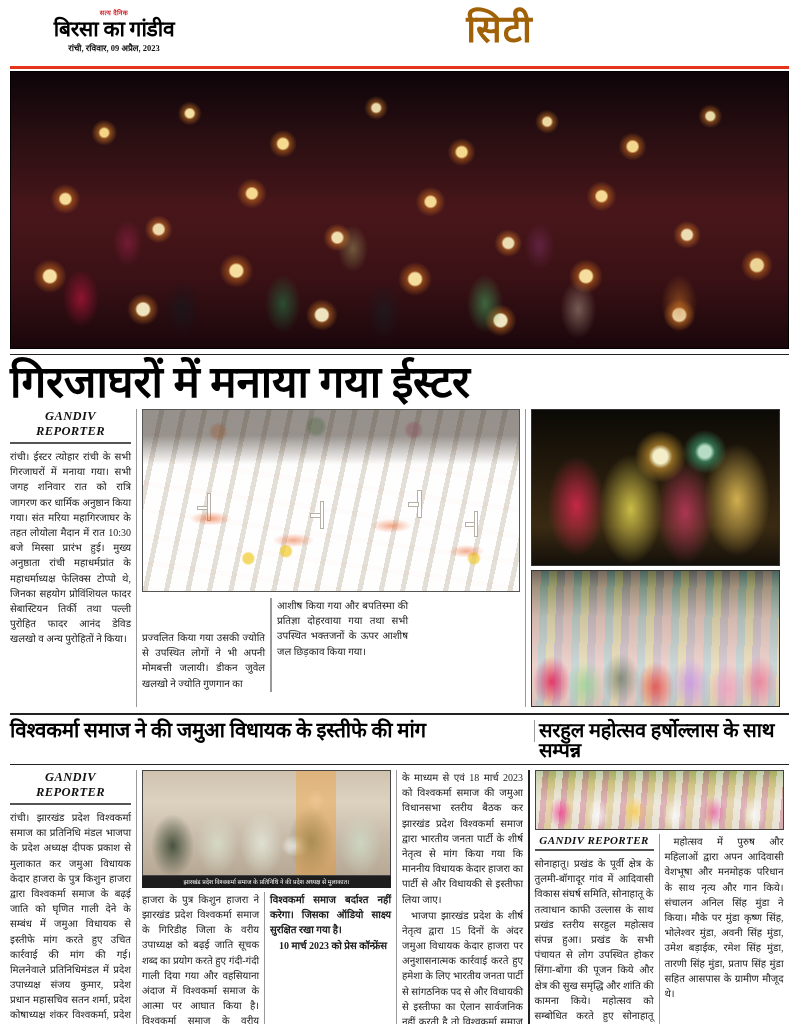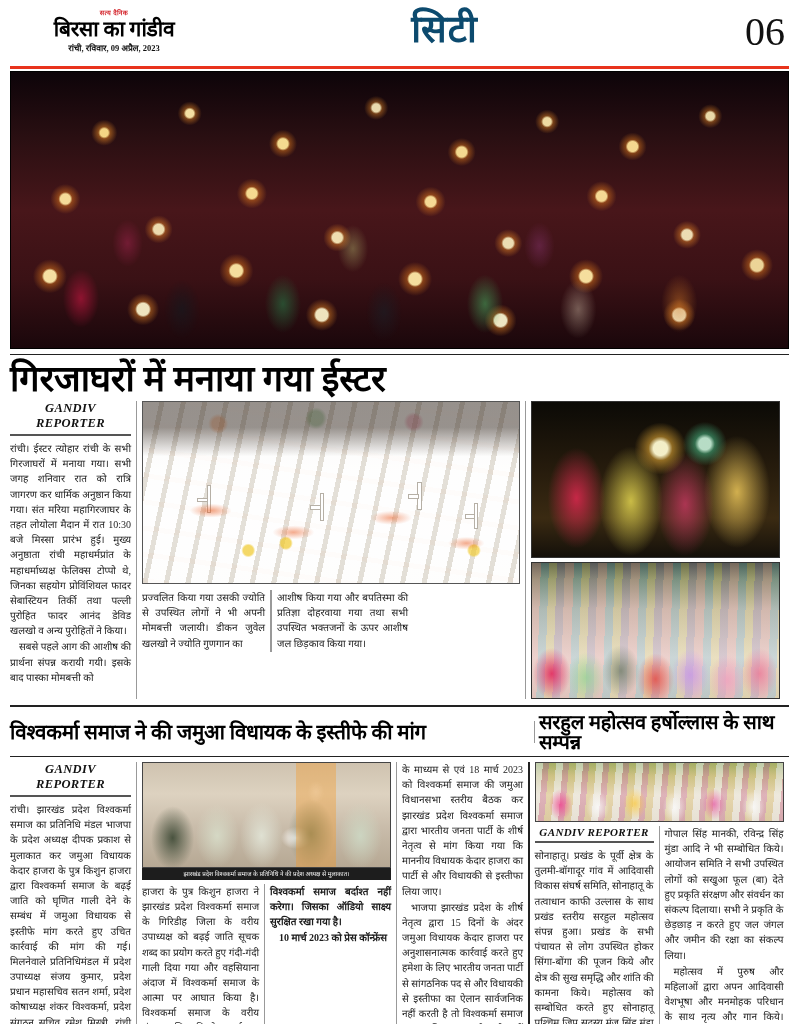--- a/index.html
+++ b/index.html
@@ -10,21 +10,21 @@
     color:#111;
   }
   .page{position:relative;width:799px;height:1024px;background:#fff;box-sizing:border-box;}
 
   
   .masthead{position:relative;height:66px;display:flex;align-items:flex-start;padding:6px 14px 4px 14px;box-sizing:border-box;}
   .logo-block{width:200px;text-align:center;padding-top:4px;}
   .logo-kicker{font-size:6.5px;font-weight:700;color:#d21f26;letter-spacing:.4px;line-height:1;margin-bottom:1px;font-family:"Liberation Sans",sans-serif;}
   .logo-name{font-size:21px;font-weight:700;line-height:1.05;letter-spacing:-.3px;color:#000;}
   .logo-date{font-size:8.5px;font-weight:700;margin-top:2px;color:#111;}
-  .section-title{flex:1;text-align:center;font-size:38px;font-weight:700;line-height:1;letter-spacing:1px;color:#0c4a6e;padding-top:4px;}
+  .section-title{flex:1;text-align:center;font-size:38px;font-weight:700;line-height:1;letter-spacing:1px;color:#a16207;padding-top:4px;}
   .page-num{width:110px;text-align:right;font-size:40px;font-weight:400;line-height:1;color:#111;padding-top:6px;font-family:"Liberation Serif",serif;}
 
   .rule-red{height:3px;background:#e8331c;margin:0 10px;}
   .rule-thin{height:1px;background:#222;margin:4px 10px;}
   .rule-med{height:2px;background:#222;margin:5px 10px;}
 
   
   .photo{position:relative;overflow:hidden;background:#1a1014;}
 
   
@@ -156,21 +156,21 @@
       radial-gradient(ellipse 16px 22px at 40% 70%, rgba(250,200,60,.75), transparent 72%),
       radial-gradient(ellipse 16px 22px at 56% 77%, rgba(250,250,250,.85), transparent 72%),
       radial-gradient(ellipse 16px 22px at 72% 71%, rgba(230,80,160,.7), transparent 72%),
       radial-gradient(ellipse 16px 22px at 88% 76%, rgba(250,250,250,.85), transparent 72%),
       repeating-linear-gradient(95deg, rgba(255,255,255,.5) 0 7px, rgba(225,120,180,.35) 7px 13px, rgba(250,220,140,.3) 13px 20px),
       linear-gradient(180deg,#7e9a52 0%, #b9b57e 22%, #ddd3bc 55%, #cfc2a9 100%);
   }
 
   
   .headline{font-weight:700;color:#000;line-height:1;letter-spacing:-.2px;}
-  .h-main{font-size:36px;}
+  .h-main{font-size:44px;}
   .h-mid{font-size:20.5px;}
   .h-right{font-size:20px;}
 
   .reporter{
     font-family:"Liberation Serif","DejaVu Serif",serif;
     font-style:italic;font-weight:700;font-size:12.5px;letter-spacing:.4px;
     text-align:center;color:#111;
   }
   .reporter-rule{height:2px;background:#555;margin:3px 0 5px 0;}
 
@@ -194,21 +194,20 @@
 
 <div class="page">
 
   <div class="masthead">
     <div class="logo-block">
       <div class="logo-kicker">सत्य दैनिक</div>
       <div class="logo-name">बिरसा का गांडीव</div>
       <div class="logo-date">रांची, रविवार, 09 अप्रैल, 2023</div>
     </div>
     <div class="section-title">सिटी</div>
-    <div class="page-num">06</div>
   </div>
 
   <div class="rule-red"></div>
 
   <div style="padding:2px 10px 0 10px;">
     <div class="photo crowd-candles" style="width:100%;height:278px;border:1px solid #000;box-sizing:border-box;"></div>
   </div>
 
   <div class="rule-thin" style="margin-top:5px;"></div>
 
@@ -216,61 +215,60 @@
     <div class="headline h-main" style="padding:2px 0 4px 0;">गिरजाघरों में मनाया गया ईस्टर</div>
   </div>
 
   <div style="display:flex;padding:0 10px;gap:0;align-items:stretch;">
 
     <div class="col" style="width:126px;padding-right:5px;">
       <div class="reporter">GANDIV REPORTER</div>
       <div class="reporter-rule"></div>
       <div class="body-txt">
         <p>रांची। ईस्टर त्योहार रांची के सभी गिरजाघरों में मनाया गया। सभी जगह शनिवार रात को रात्रि जागरण कर धार्मिक अनुष्ठान किया गया। संत मरिया महागिरजाघर के तहत लोयोला मैदान में रात 10:30 बजे मिस्सा प्रारंभ हुई। मुख्य अनुष्ठाता रांची महाधर्मप्रांत के महाधर्माध्यक्ष फेलिक्स टोप्पो थे, जिनका सहयोग प्रोविंशियल फादर सेबास्टियन तिर्की तथा पल्ली पुरोहित फादर आनंद डेविड खलखो व अन्य पुरोहितों ने किया।</p>
-        <p class="ind">सबसे पहले आग की आशीष की प्रार्थना संपन्न करायी गयी। इसके बाद पास्का मोमबत्ती को</p>
       </div>
     </div>
 
     <div class="vline"></div>
 
     <div class="col" style="width:388px;padding:0 5px;">
       <div class="photo cemetery" style="width:100%;height:183px;border:1px solid #555;box-sizing:border-box;position:relative;">
         <div class="cross" style="left:17%;top:46%;width:2.5px;height:26px;"></div>
         <div class="cross" style="left:14.4%;top:53%;width:9px;height:2.5px;"></div>
         <div class="cross" style="left:47%;top:50%;width:2.5px;height:26px;"></div>
         <div class="cross" style="left:44.4%;top:57%;width:9px;height:2.5px;"></div>
         <div class="cross" style="left:73%;top:44%;width:2.5px;height:26px;"></div>
         <div class="cross" style="left:70.4%;top:51%;width:9px;height:2.5px;"></div>
         <div class="cross" style="left:88%;top:56%;width:2.5px;height:24px;"></div>
         <div class="cross" style="left:85.6%;top:62%;width:8.5px;height:2.5px;"></div>
       </div>
 
       <div style="display:flex;gap:0;margin-top:6px;">
-        <div class="body-txt" style="width:123px;padding-right:5px;">
+        <div class="body-txt" style="width:123px;padding-right:5px;margin-top:32px;">
           <p>प्रज्वलित किया गया उसकी ज्योति से उपस्थित लोगों ने भी अपनी मोमबत्ती जलायी। डीकन जुवेल खलखो ने ज्योति गुणगान का</p>
         </div>
         <div class="vline"></div>
         <div class="vline"></div>
         <div class="body-txt" style="width:131px;padding-left:5px;">
           <p>आशीष किया गया और बपतिस्मा की प्रतिज्ञा दोहरवाया गया तथा सभी उपस्थित भक्तजनों के ऊपर आशीष जल छिड़काव किया गया।</p>
         </div>
       </div>
     </div>
 
     <div class="vline"></div>
 
     <div class="col" style="width:254px;padding-left:5px;">
       <div class="photo mass" style="width:100%;height:157px;border:1px solid #333;box-sizing:border-box;"></div>
       <div class="photo congregation" style="width:100%;height:137px;margin-top:4px;border:1px solid #333;box-sizing:border-box;"></div>
     </div>
   </div>
 
   <div class="rule-med" style="margin-top:6px;"></div>
 
-  <div style="display:flex;padding:0 10px;align-items:center;">
+  <div style="display:flex;padding:0 10px;align-items:flex-start;">
     <div style="width:520px;">
       <div class="headline h-mid">विश्वकर्मा समाज ने की जमुआ विधायक के इस्तीफे की मांग</div>
     </div>
     <div class="vline" style="height:22px;margin:0 4px;"></div>
     <div style="flex:1;">
       <div class="headline h-right">सरहुल महोत्सव हर्षोल्लास के साथ सम्पन्न</div>
     </div>
   </div>
 
   <div style="height:1px;background:#222;margin:4px 10px 5px 10px;"></div>
@@ -318,20 +316,19 @@
       <div style="display:flex;margin-top:4px;">
         <div style="width:124px;padding-right:5px;">
           <div class="reporter" style="font-size:11px;">GANDIV REPORTER</div>
           <div class="reporter-rule"></div>
           <div class="body-txt">
             <p>सोनाहातू। प्रखंड के पूर्वी क्षेत्र के तुलमी-बॉगादूर गांव में आदिवासी विकास संघर्ष समिति, सोनाहातू के तत्वाधान काफी उल्लास के साथ प्रखंड स्तरीय सरहुल महोत्सव संपन्न हुआ। प्रखंड के सभी पंचायत से लोग उपस्थित होकर सिंगा-बोंगा की पूजन किये और क्षेत्र की सुख समृद्धि और शांति की कामना किये। महोत्सव को सम्बोधित करते हुए सोनाहातू पश्चिम जिप सदस्य मंजू सिंह मुंडा ने कहा कि सरहुल प्रकृति संरक्षण के साथ हमें अपनी संस्कृति -परम्परा की पहचान दिलाती है। महोत्सव में पूर्व जिप सदस्य बीणा मुंडा, द्रौपदी मुंडा,</p>
           </div>
         </div>
         <div class="vline"></div>
         <div class="body-txt" style="width:124px;padding-left:5px;">
-          <p>गोपाल सिंह मानकी, रविन्द्र सिंह मुंडा आदि ने भी सम्बोधित किये। आयोजन समिति ने सभी उपस्थित लोगों को सखुआ फूल (बा) देते हुए प्रकृति संरक्षण और संवर्धन का संकल्प दिलाया। सभी ने प्रकृति के छेड़छाड़ न करते हुए जल जंगल और जमीन की रक्षा का संकल्प लिया।</p>
           <p class="ind">महोत्सव में पुरुष और महिलाओं द्वारा अपन आदिवासी वेशभूषा और मनमोहक परिधान के साथ नृत्य और गान किये। संचालन अनिल सिंह मुंडा ने किया। मौके पर मुंडा कृष्ण सिंह, भोलेश्वर मुंडा, अवनी सिंह मुंडा, उमेश बड़ाईक, रमेश सिंह मुंडा, तारणी सिंह मुंडा, प्रताप सिंह मुंडा सहित आसपास के ग्रामीण मौजूद थे।</p>
         </div>
       </div>
     </div>
   </div>
 
 </div>
 
 </body></html>

